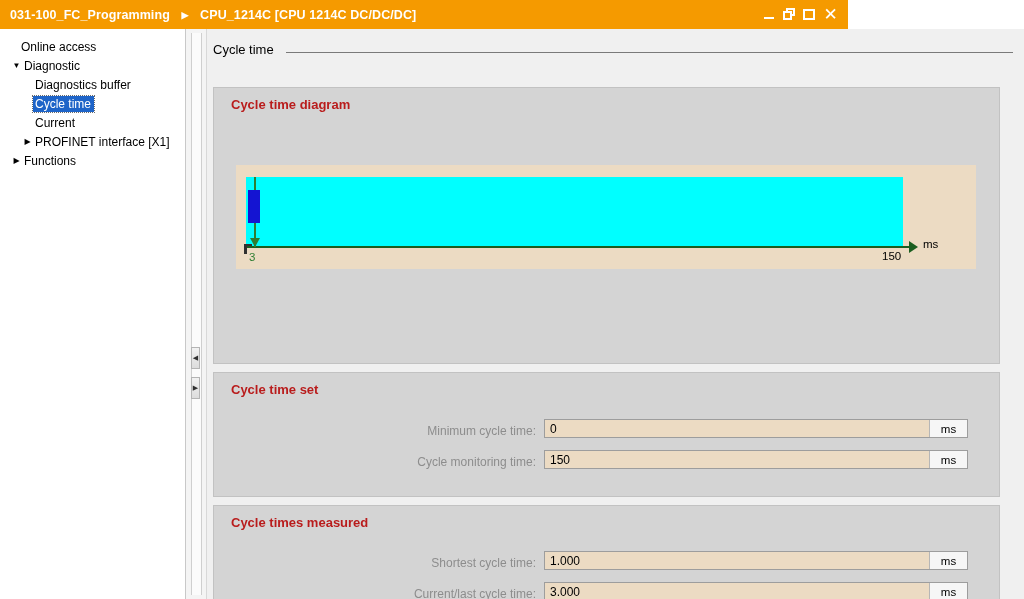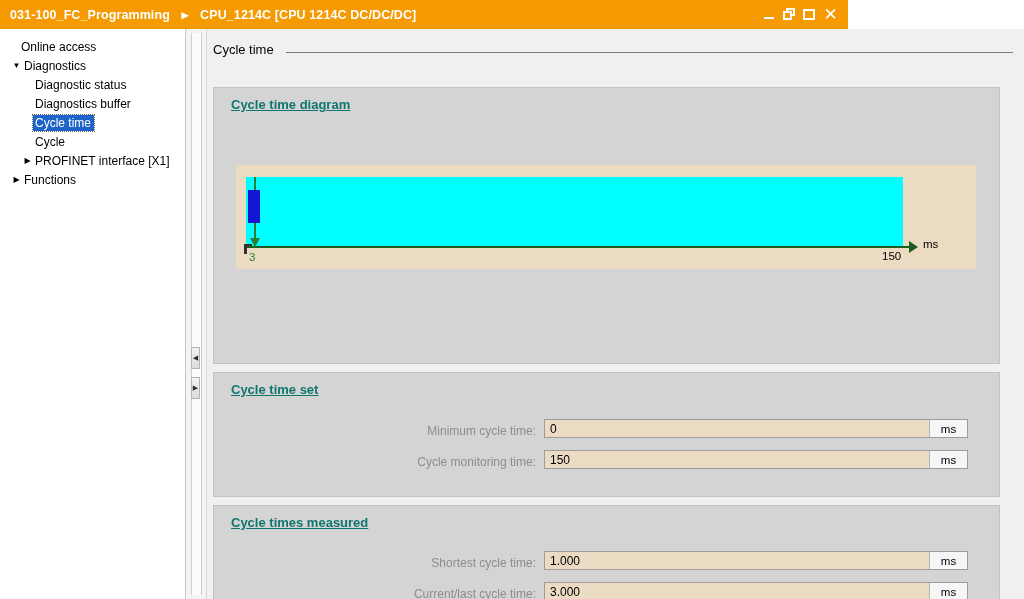--- a/index.html
+++ b/index.html
@@ -207,23 +207,22 @@
     position: absolute;
     left: 6px;
     width: 787px;
     background: #d4d4d4;
     border: 1px solid #c2c2c2;
     box-sizing: border-box;
   }
   .group-title {
     font-size: 13px;
     font-weight: bold;
-    color: #0f766e;
+    color: #b91c1c;
     padding: 9px 0 0 17px;
-    text-decoration: underline;
   }
 
   
   #group-diagram {
     top: 58px;
     height: 277px;
   }
   .chart-area {
     position: absolute;
     left: 22px; top: 77px;
@@ -382,37 +381,33 @@
 
 <div class="workspace">
 
   <div class="tree-panel">
     <div class="tree-item lvl0">
       <span class="tw"></span>
       <span class="tree-label">Online access</span>
     </div>
     <div class="tree-item lvl1b">
       <span class="tw">▼</span>
-      <span class="tree-label">Diagnostics</span>
-    </div>
-    <div class="tree-item lvl1">
-      <span class="tw"></span>
-      <span class="tree-label">Diagnostic status</span>
+      <span class="tree-label">Diagnostic</span>
     </div>
     <div class="tree-item lvl1">
       <span class="tw"></span>
       <span class="tree-label">Diagnostics buffer</span>
     </div>
     <div class="tree-item lvl1 selected">
       <span class="tw"></span>
       <span class="tree-label">Cycle time</span>
     </div>
     <div class="tree-item lvl1">
       <span class="tw"></span>
-      <span class="tree-label">Cycle</span>
+      <span class="tree-label">Current</span>
     </div>
     <div class="tree-item lvl1">
       <span class="tw">▶</span>
       <span class="tree-label">PROFINET interface [X1]</span>
     </div>
     <div class="tree-item lvl1b">
       <span class="tw">▶</span>
       <span class="tree-label">Functions</span>
     </div>
   </div>

